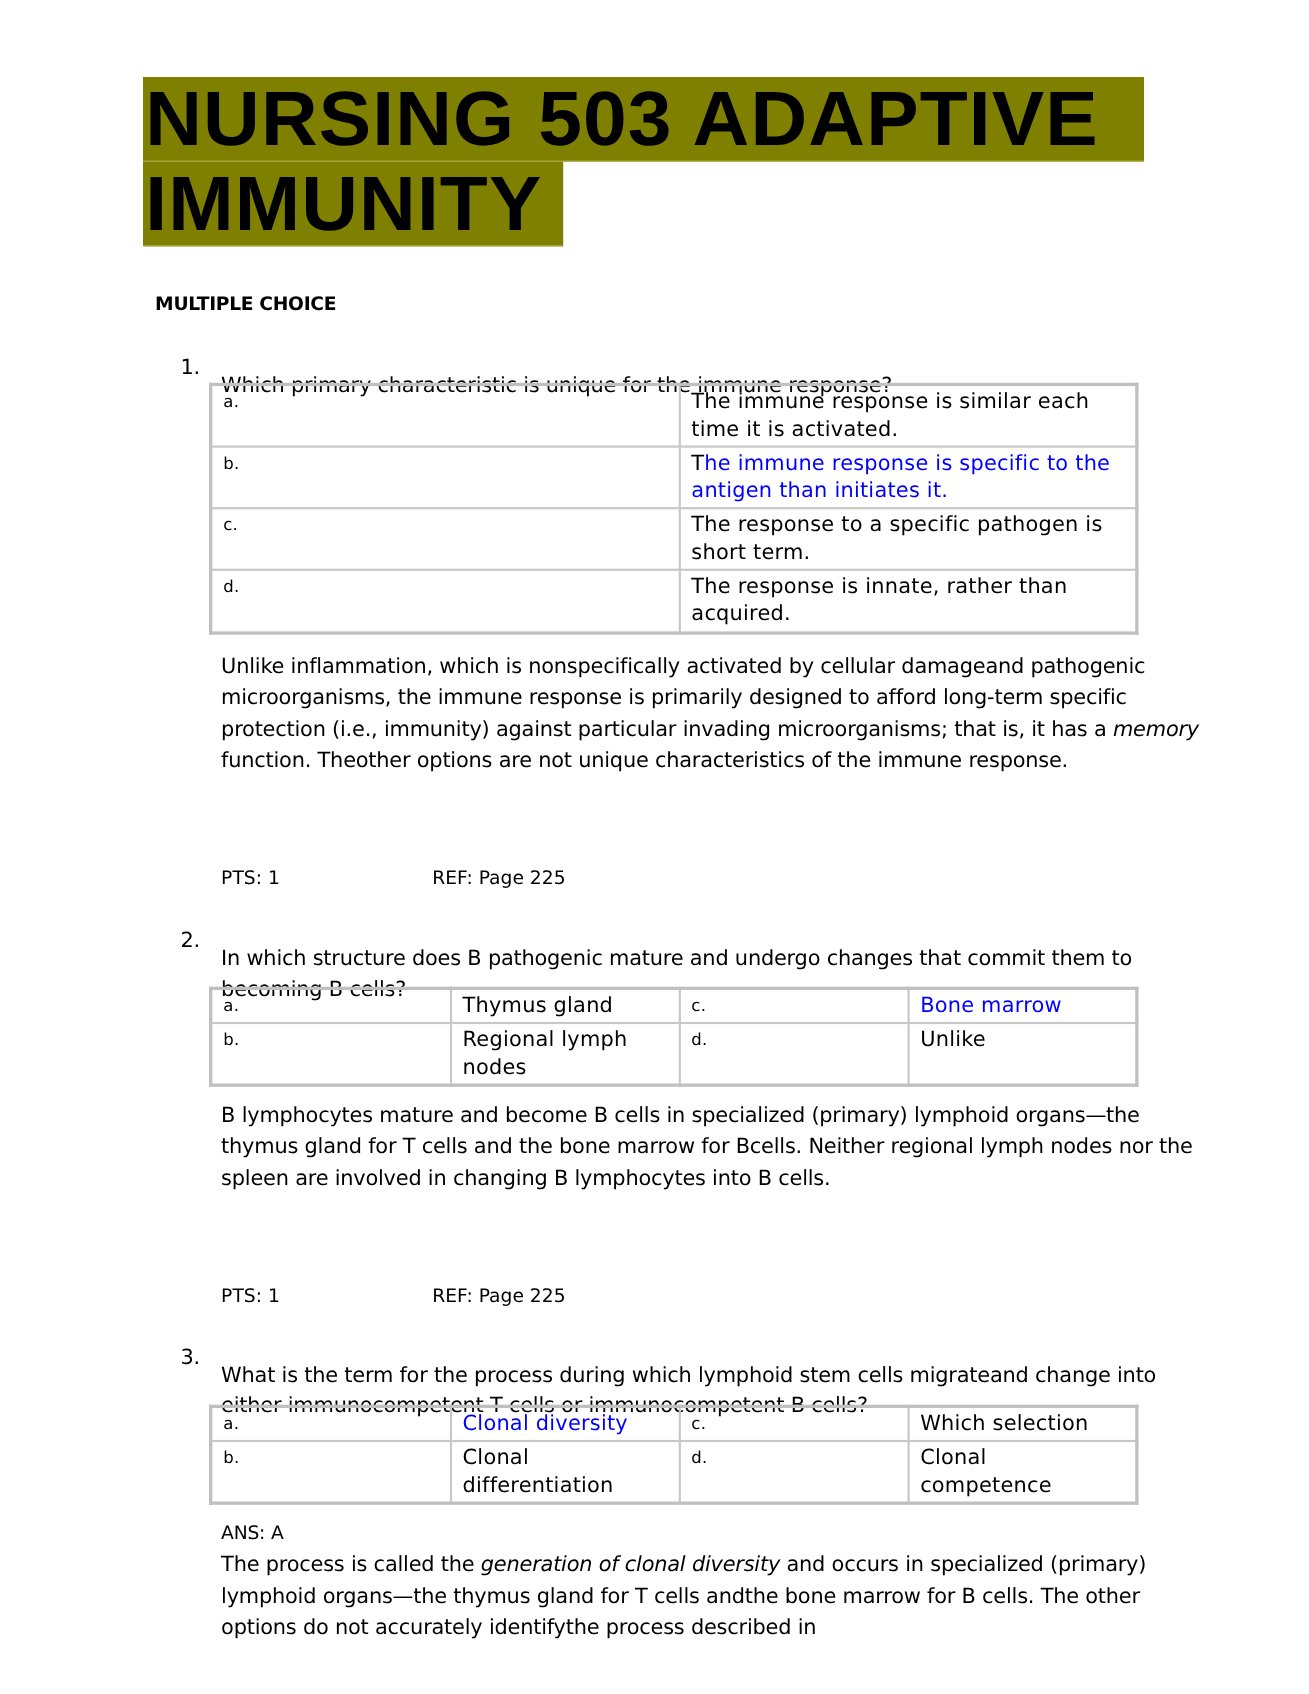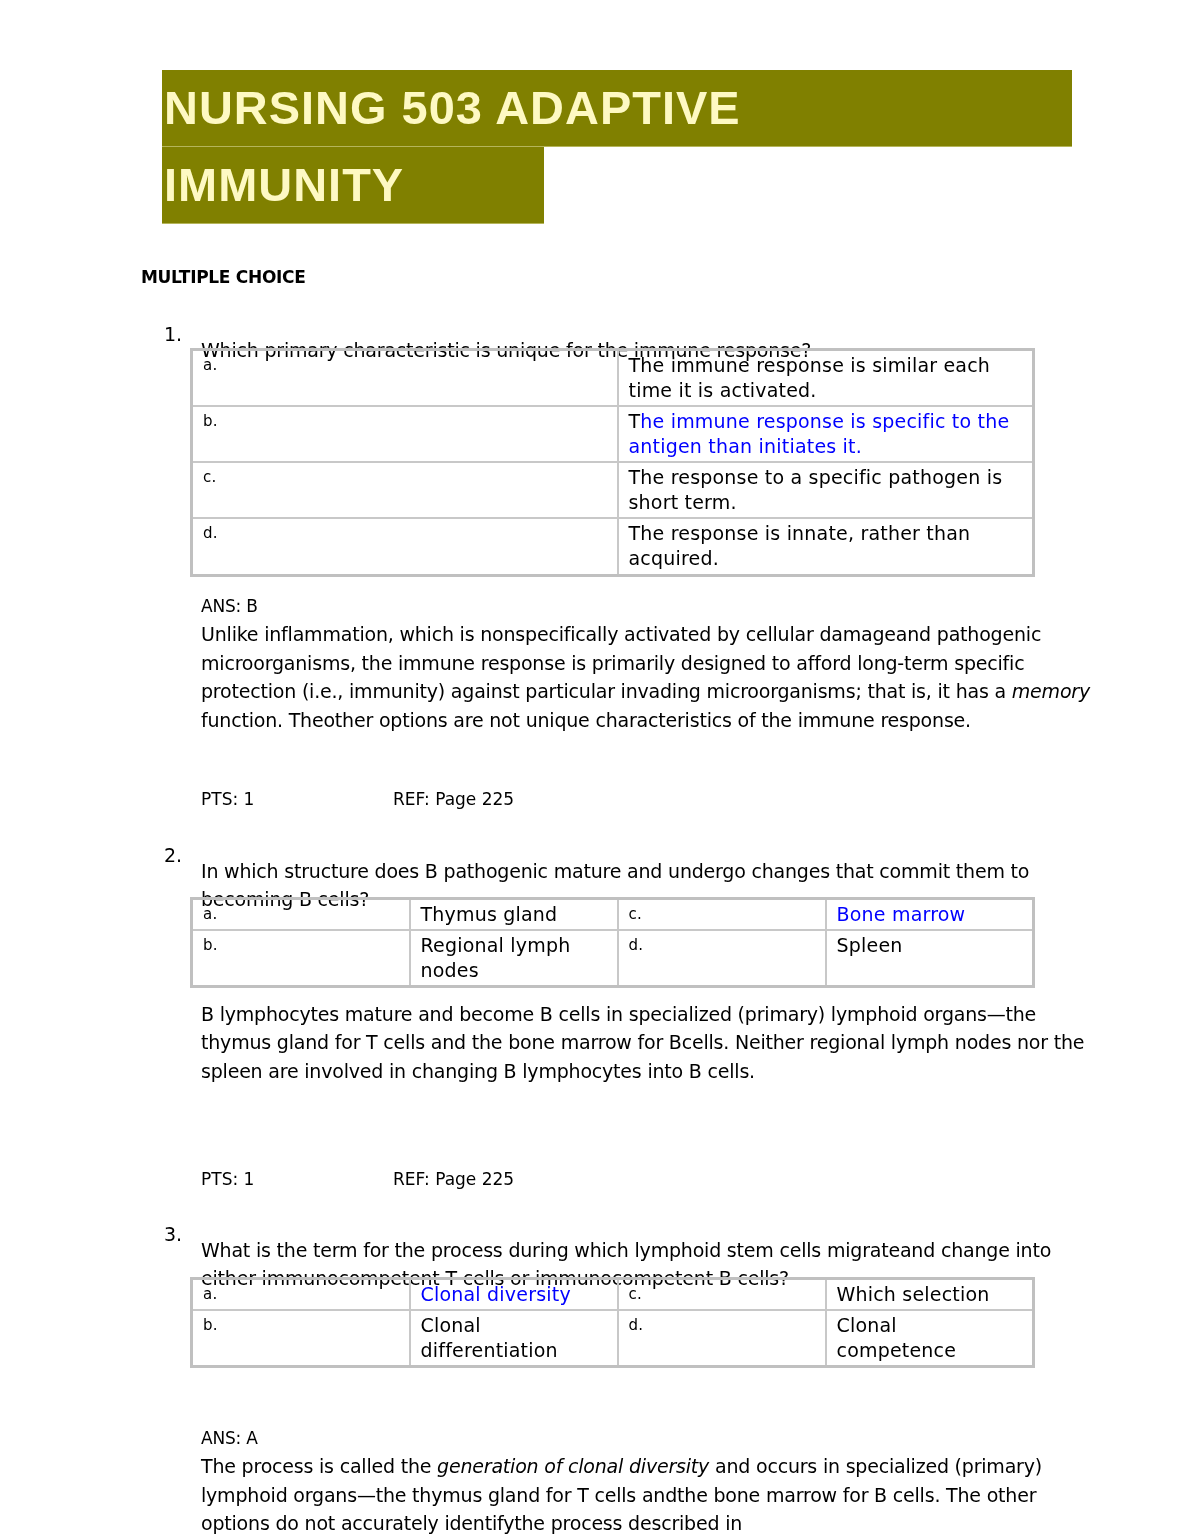--- a/index.html
+++ b/index.html
@@ -11,32 +11,31 @@
       width: 1190px;
       height: 1540px;
       position: relative;
       overflow: hidden;
       font-family: "DejaVu Sans", sans-serif;
       color: #000000;
     }
     .title-band {
       position: absolute;
       background: #808000;
-      color: #fef9c3;
+      color: #000000;
       font-family: "Liberation Sans", sans-serif;
       font-weight: bold;
-      font-size: 46px;
+      font-size: 70px;
       line-height: 76px;
       letter-spacing: 1px;
       padding-left: 2px;
       white-space: nowrap;
       overflow: hidden;
       border-bottom: 1px solid #b5b55a;
       transform-origin: left top;
-      margin-left: 32px;
     }
     .title-band-1 { left: 130px; top: 70px; width: 908px; height: 76px; }
     .title-band-2 { left: 130px; top: 147px; width: 380px; height: 76px; }
     .title-text {
       display: inline-block;
       transform: scaleX(1.02);
       transform-origin: left center;
     }
 
     .section-heading {
@@ -143,21 +142,20 @@
     <td>The response to a specific pathogen is short term.</td>
   </tr>
   <tr style="height:57px">
     <td class="letter">d.</td>
     <td>The response is innate, rather than acquired.</td>
   </tr>
 </tbody>
   </table>
 
 <div class="ans-block" style="top:592px;">
-  <span class="ans-label">ANS: B</span>
   <span><span>Unlike inflammation, which is nonspecifically activated by cellular damageand pathogenic microorganisms, the immune response is primarily designed to afford long-term specific protection (i.e., immunity) against particular invading microorganisms; that is, it has a </span><em>memory</em><span> function. Theother options are not unique characteristics of the immune response.</span></span>
 </div>
 <div class="meta-row" style="top:789px;">
   <span class="meta-pts">PTS:  1</span>
   <span class="meta-ref">REF:  Page 225</span>
 </div>
 
 <div class="question" style="top:841px;">
   <span class="q-num">2.</span>
   <span class="q-text" style="width:860px;">In which structure does B pathogenic mature and undergo changes that commit them to becoming B cells?</span>
@@ -173,21 +171,21 @@
       <tr style="height:30px">
     <td class="letter">a.</td>
     <td>Thymus gland</td>
     <td class="letter">c.</td>
     <td class="correct">Bone marrow</td>
   </tr>
   <tr style="height:56px">
     <td class="letter">b.</td>
     <td>Regional lymph nodes</td>
     <td class="letter">d.</td>
-    <td>Spleen</td>
+    <td>Unlike</td>
   </tr>
 </tbody>
   </table>
 
 <div class="ans-block" style="top:1000px;">
   <span>B lymphocytes mature and become B cells in specialized (primary) lymphoid organs—the thymus gland for T cells and the bone marrow for Bcells. Neither regional lymph nodes nor the spleen are involved in changing B lymphocytes into B cells.</span>
 </div>
 <div class="meta-row" style="top:1169px;">
   <span class="meta-pts">PTS:  1</span>
   <span class="meta-ref">REF:  Page 225</span>
@@ -213,16 +211,16 @@
   </tr>
   <tr style="height:56px">
     <td class="letter">b.</td>
     <td>Clonal differentiation</td>
     <td class="letter">d.</td>
     <td>Clonal competence</td>
   </tr>
 </tbody>
   </table>
 
-<div class="ans-block" style="top:1380px;margin-top:44px;">
+<div class="ans-block" style="top:1380px;">
   <span class="ans-label">ANS: A</span>
   <span><span>The process is called the </span><em>generation of clonal diversity</em><span> and occurs in specialized (primary) lymphoid organs—the thymus gland for T cells andthe bone marrow for B cells. The other options do not accurately identifythe process described in</span></span>
 </div>
 
 </body></html>

